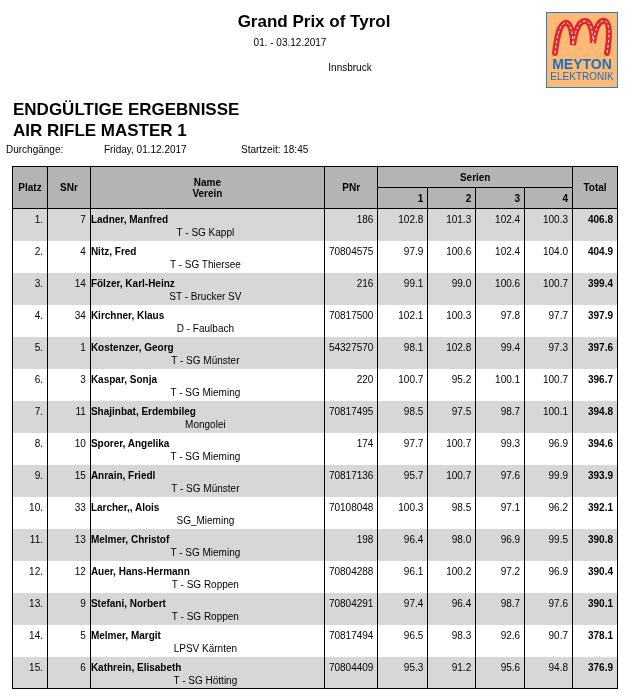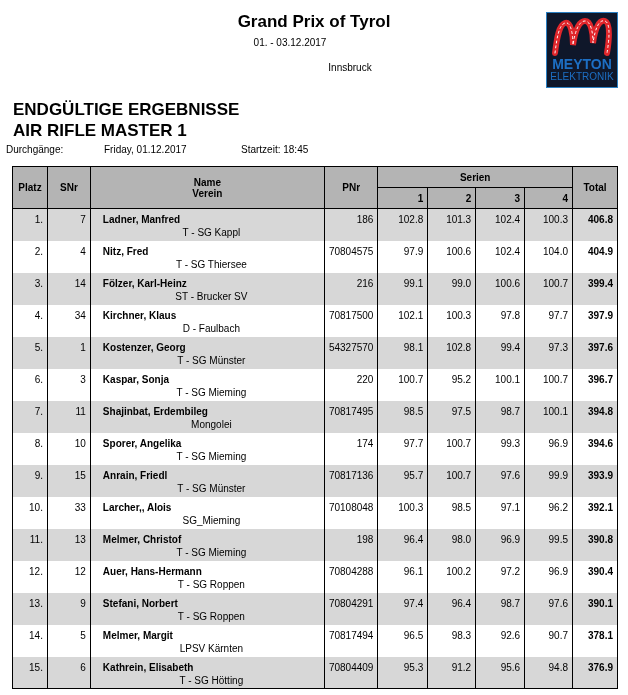--- a/index.html
+++ b/index.html
@@ -1,35 +1,35 @@
 <!DOCTYPE html>
 <html><head>
 <meta charset="utf-8">
 <style>
   html, body { margin:0; padding:0; background:#ffffff; }
   body { width:628px; height:695px; position:relative; overflow:hidden; font-family:"Liberation Sans", sans-serif; color:#000; }
   .event-title { position:absolute; left:0; width:628px; top:12px; text-align:center; font-weight:bold; font-size:17px; }
   .event-dates { position:absolute; left:0; width:580px; top:37px; text-align:center; font-size:10px; }
   .event-place { position:absolute; left:0; width:628px; top:62px; text-align:center; font-size:10px;padding-left:36px; }
-  .logo { position:absolute; left:546px; top:12px; width:70px; height:74px; border:1px solid #2a7fc2; background:#0f172a; }
+  .logo { position:absolute; left:546px; top:12px; width:70px; height:74px; border:1px solid #2a7fc2; background:#fdba74; }
   .logo svg { position:absolute; left:4px; top:2px; }
   .logo .l1 { position:absolute; left:0; width:70px; top:43px; text-align:center; font-weight:bold; font-size:14px; color:#1d6fc4; letter-spacing:0px; }
   .logo .l2 { position:absolute; left:0; width:70px; top:58px; text-align:center; font-size:10px; color:#1d6fc4; }
   .h1 { position:absolute; left:13px; top:100px; font-weight:bold; font-size:17px; }
   .h2 { position:absolute; left:13px; top:121px; font-weight:bold; font-size:17px; }
   .meta { position:absolute; top:144px; font-size:10px; }
   table.results { position:absolute; left:12px; top:166px; width:606px; border-collapse:collapse; font-size:10px; }
   table.results th, table.results td { border-left:1px solid #000; border-right:1px solid #000; padding:0 4px; }
   table.results thead th { background:#b4b4b4; font-weight:bold; font-size:10px; border:1px solid #000; }
   table.results thead tr.r1 th { height:20px; }
   table.results thead tr.r2 th { height:20px; text-align:right; }
   table.results tbody tr { height:32px; }
   table.results tbody tr.alt td { background:#d7d7d7; }
   table.results tbody td { vertical-align:top; padding-top:5px; text-align:right; }
-  table.results tbody td.name { text-align:left; padding-left:12px; }
+  table.results tbody td.name { text-align:left; padding-left:0; }
   table.results tbody td.name .n { font-weight:bold; display:block; }
   table.results tbody td.name .v { display:block; margin-top:2px;text-align:center; }
   table.results tbody td.total { font-weight:bold; }
   table.results tbody tr:last-child td { border-bottom:1px solid #000; }
   th.serien-head { border-bottom:1px solid #000 !important; }
 </style>
 </head>
 <body>
 
 <div class="event-title">Grand Prix of Tyrol</div>

